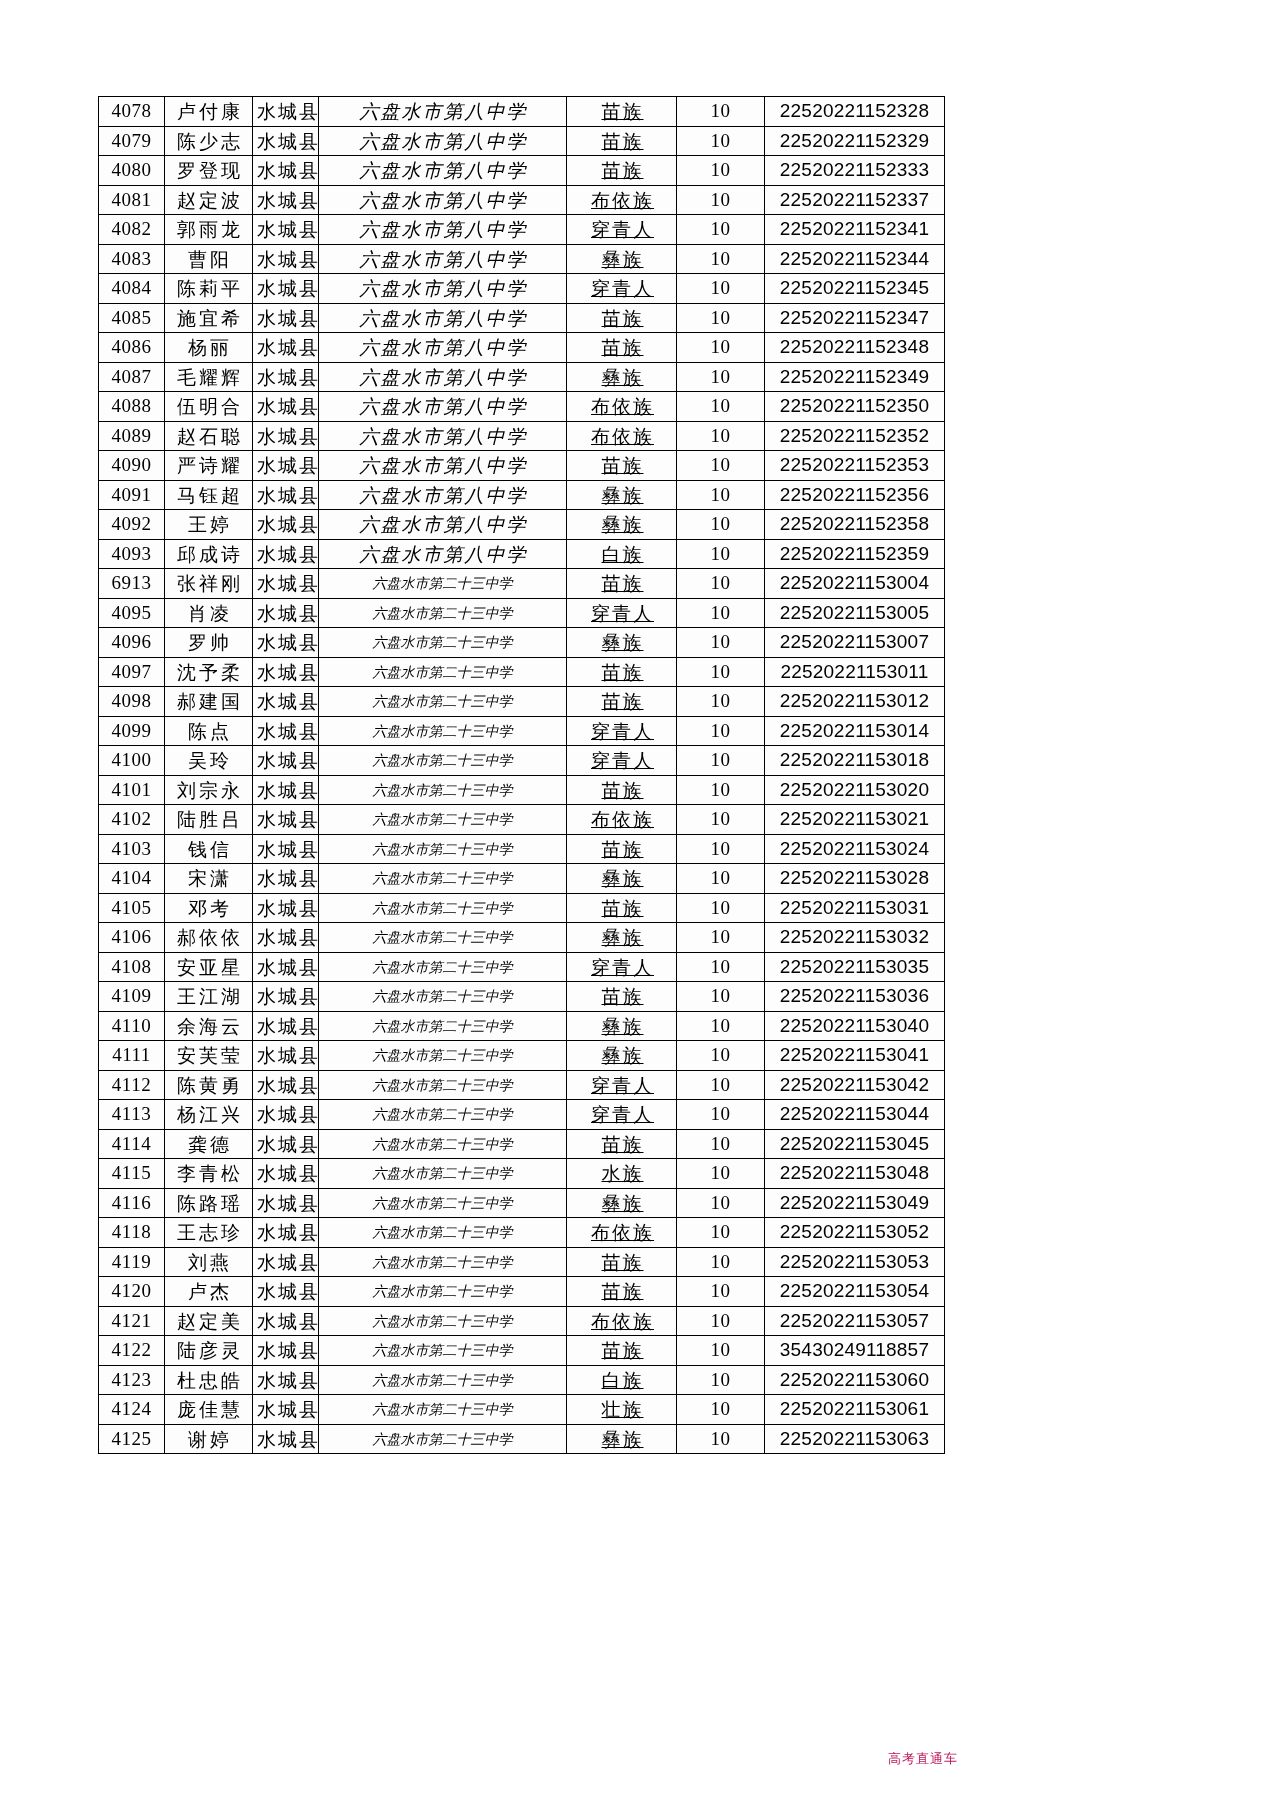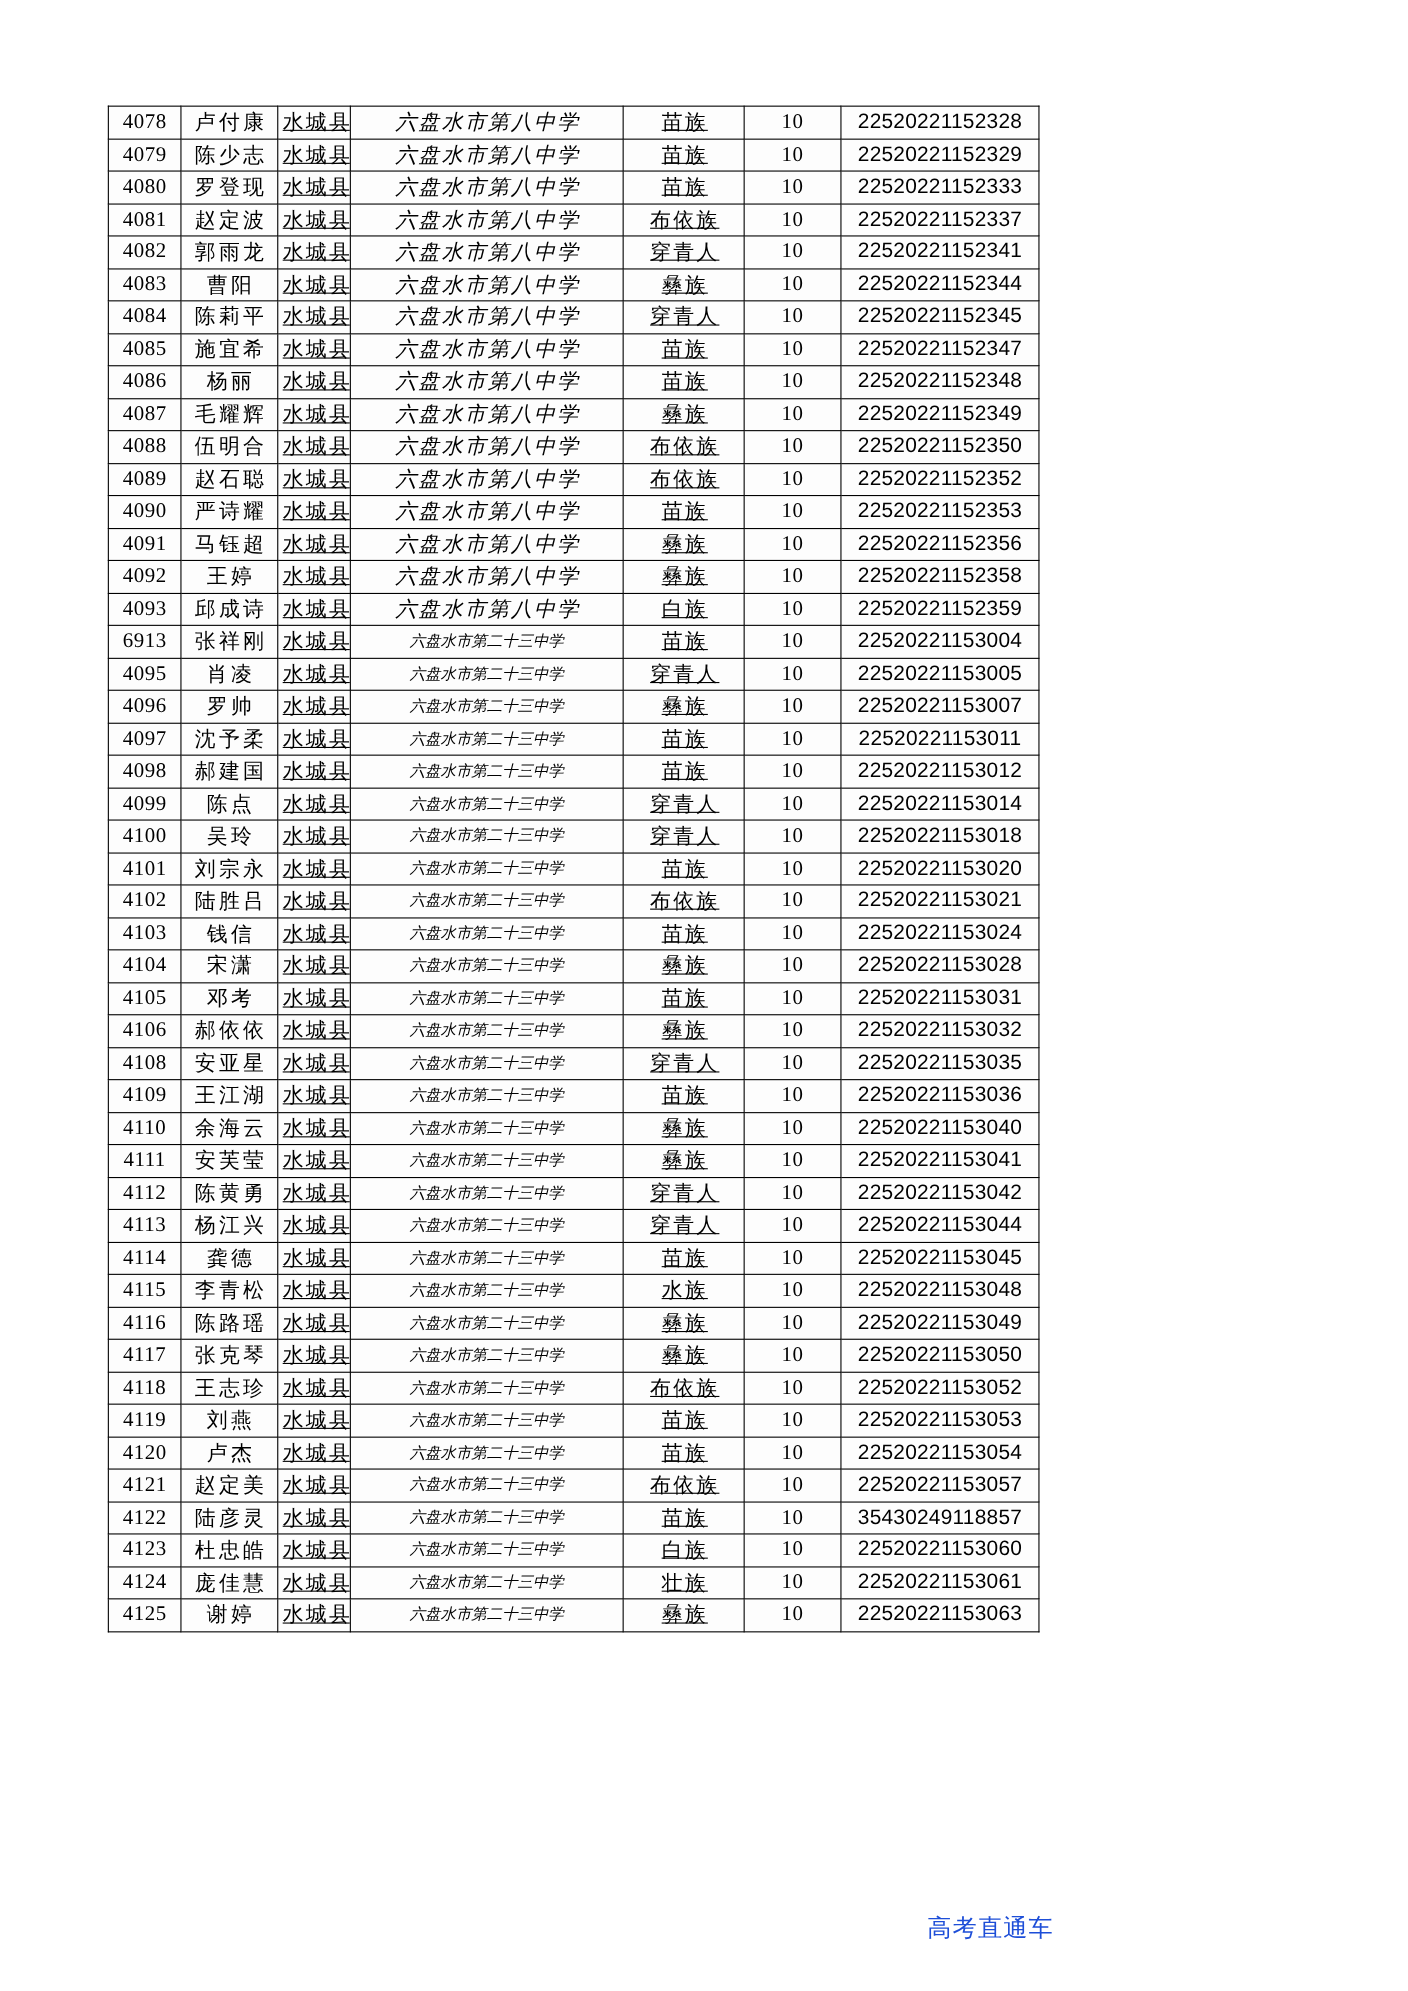--- a/index.html
+++ b/index.html
@@ -67,21 +67,20 @@
     font-family: "DejaVu Sans", "Liberation Sans", sans-serif;
     font-size: 17px;
   }
   td.name {
     letter-spacing: 3px;
     text-indent: 3px;
   }
   td.county {
     letter-spacing: 2px;
     text-indent: 2px;
-    text-decoration: underline;
   }
   td.school {
     letter-spacing: 2px;
     text-indent: 2px;
     font-style: italic;
   }
   td.ethnic {
     letter-spacing: 2px;
     text-indent: 2px;
     text-decoration: underline;
@@ -90,22 +89,22 @@
   td.school.long {
     letter-spacing: 0px;
     text-indent: 0px;
     font-size: 14px;
   }
   .watermark {
     position: absolute;
     right: 58px;
     bottom: 42px;
     font-family: "DejaVu Sans", "Liberation Sans", sans-serif;
-    font-size: 22px;
-    color: #1d4ed8;
+    font-size: 13px;
+    color: #be185d;
     letter-spacing: 1px;
     user-select: none;
     margin-top: 20px;
   }
 </style>
 </head>
 <body>
 
 <div class="page">
 
@@ -457,29 +456,20 @@
           <tr>
             <td class="seq">4116</td>
             <td class="name">陈路瑶</td>
             <td class="county">水城县</td>
             <td class="school long">六盘水市第二十三中学</td>
             <td class="ethnic">彝族</td>
             <td class="score">10</td>
             <td class="exam">22520221153049</td>
           </tr>
           <tr>
-            <td class="seq">4117</td>
-            <td class="name">张克琴</td>
-            <td class="county">水城县</td>
-            <td class="school long">六盘水市第二十三中学</td>
-            <td class="ethnic">彝族</td>
-            <td class="score">10</td>
-            <td class="exam">22520221153050</td>
-          </tr>
-          <tr>
             <td class="seq">4118</td>
             <td class="name">王志珍</td>
             <td class="county">水城县</td>
             <td class="school long">六盘水市第二十三中学</td>
             <td class="ethnic">布依族</td>
             <td class="score">10</td>
             <td class="exam">22520221153052</td>
           </tr>
           <tr>
             <td class="seq">4119</td>

